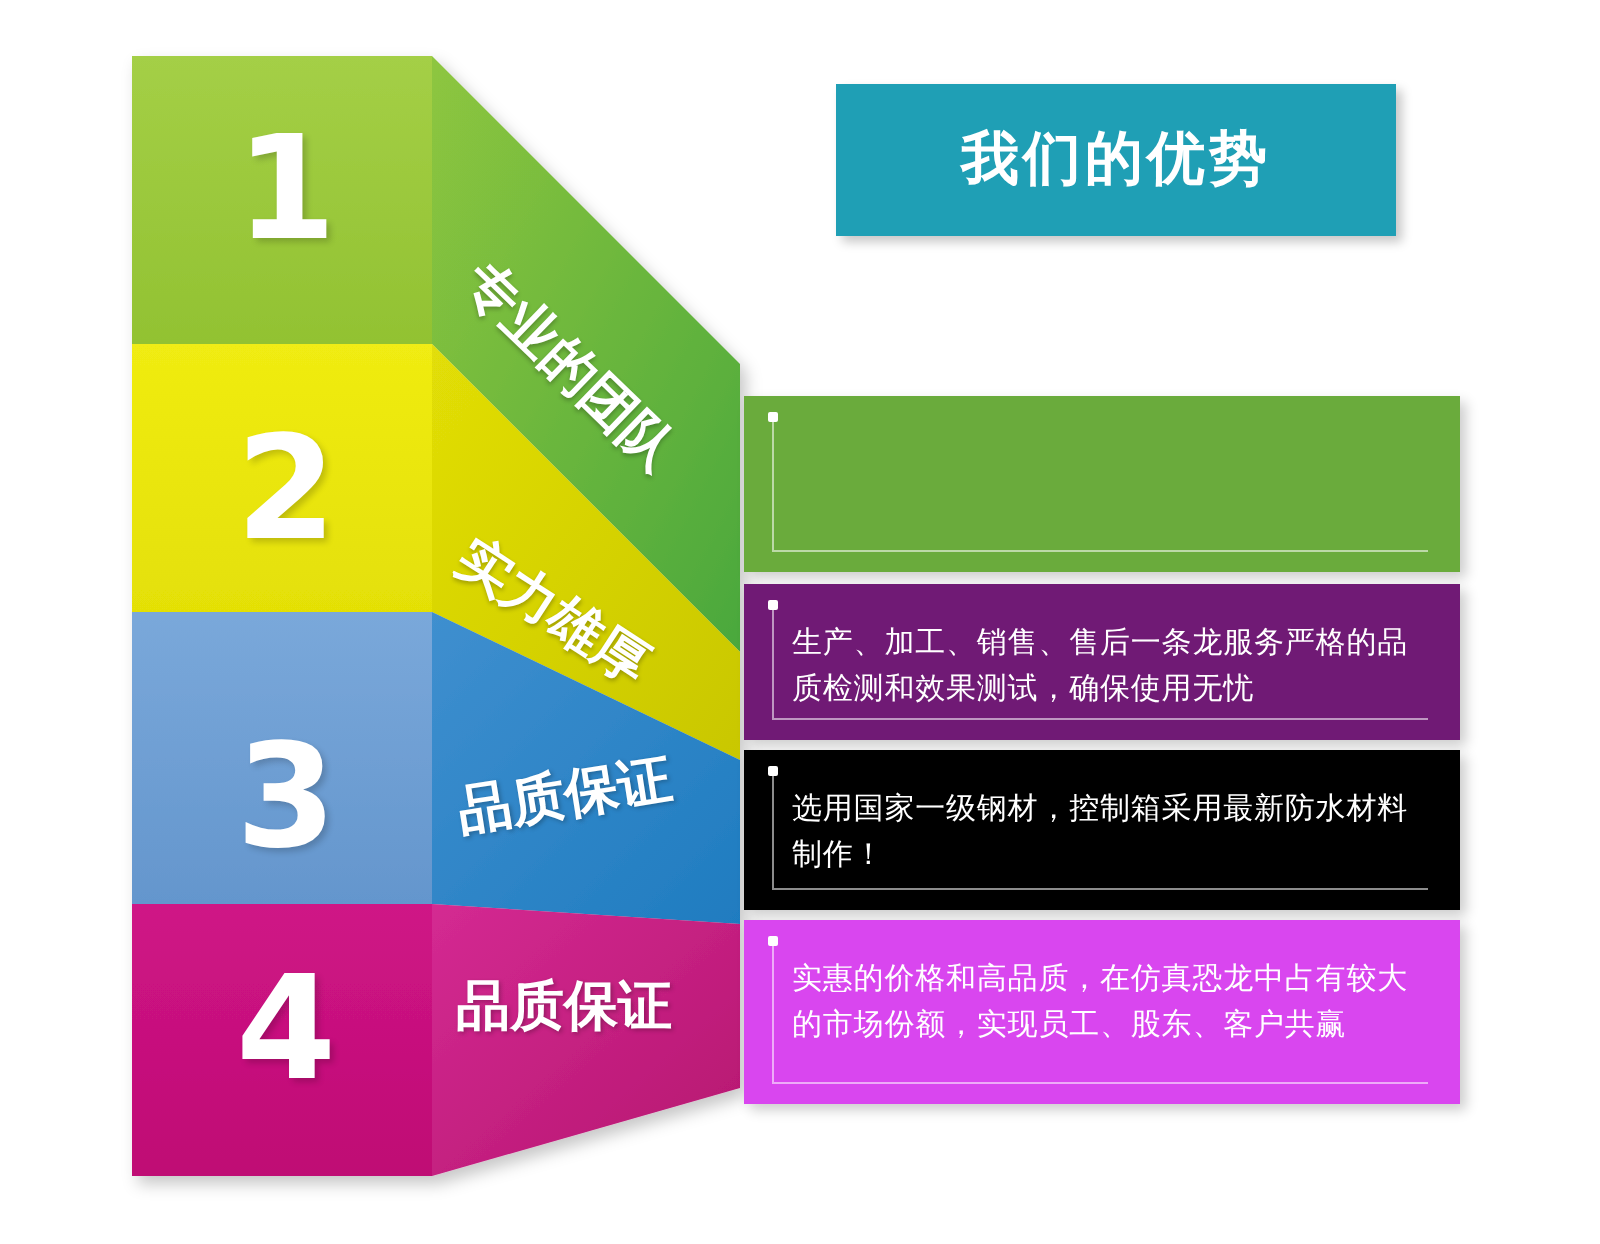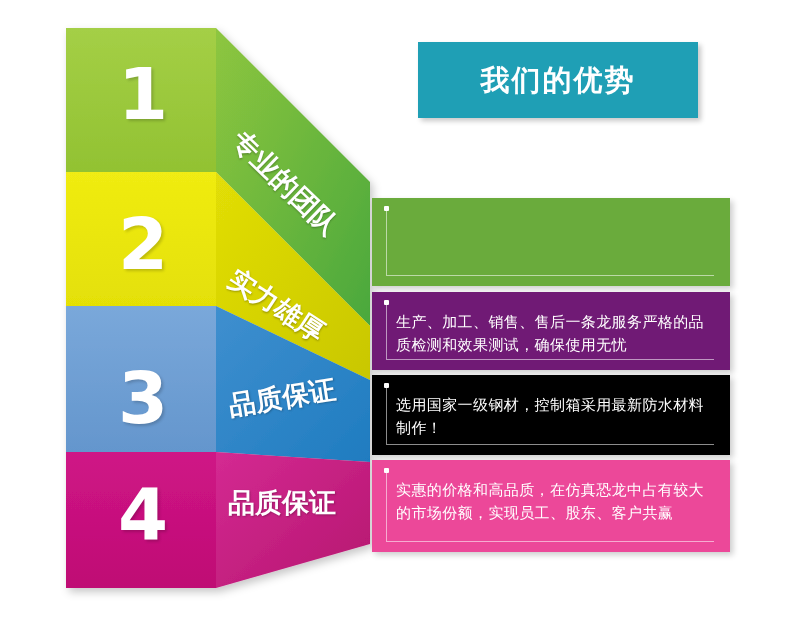--- a/index.html
+++ b/index.html
@@ -100,21 +100,21 @@
     position: absolute;
     left: 372px;
     width: 358px;
     box-sizing: border-box;
     padding: 18px 14px 10px 24px;
     box-shadow: 3px 3px 6px rgba(0,0,0,0.20);
   }
   .desc-1 { top: 198px; height: 88px; background: #6aab3c; }
   .desc-2 { top: 292px; height: 78px; background: #701a75; }
   .desc-3 { top: 375px; height: 80px; background: #000000; }
-  .desc-4 { top: 460px; height: 92px; background: #ec4899; }
+  .desc-4 { top: 460px; height: 92px; background: #d946ef; }
 
   .desc-bracket {
     position: absolute;
     left: 14px;
     top: 11px;
     right: 16px;
     bottom: 10px;
     border-left: 1px solid rgba(255,255,255,0.55);
     border-bottom: 1px solid rgba(255,255,255,0.55);
     pointer-events: none;

